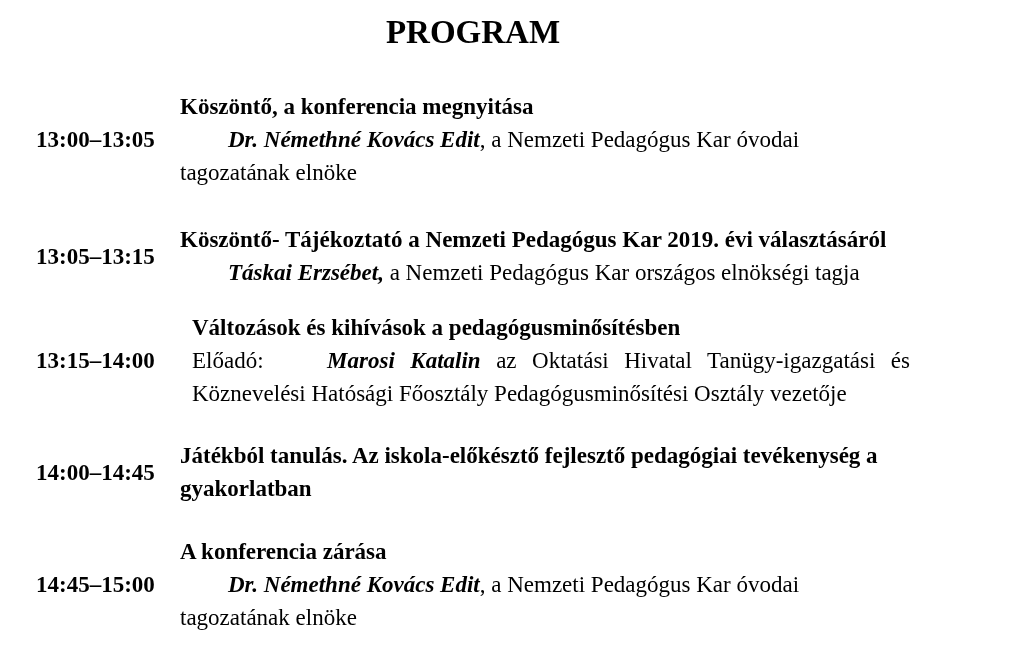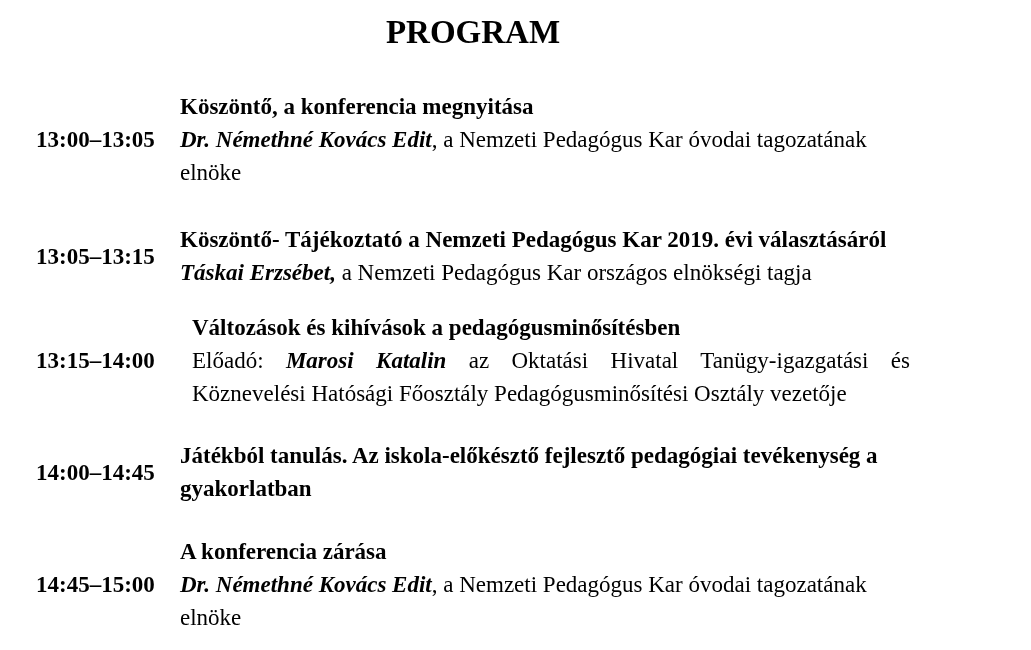--- a/index.html
+++ b/index.html
@@ -49,20 +49,21 @@
   }
   .item-title {
     font-weight: 700;
   }
   .detail.justify {
     text-align: justify;
   }
   .bi {
     font-weight: 700;
     font-style: italic;
+    margin-left: 48px;
   }
   .b {
     font-weight: 700;
   }
 </style>
 </head>
 <body>
 
 <div class="doc">
 

